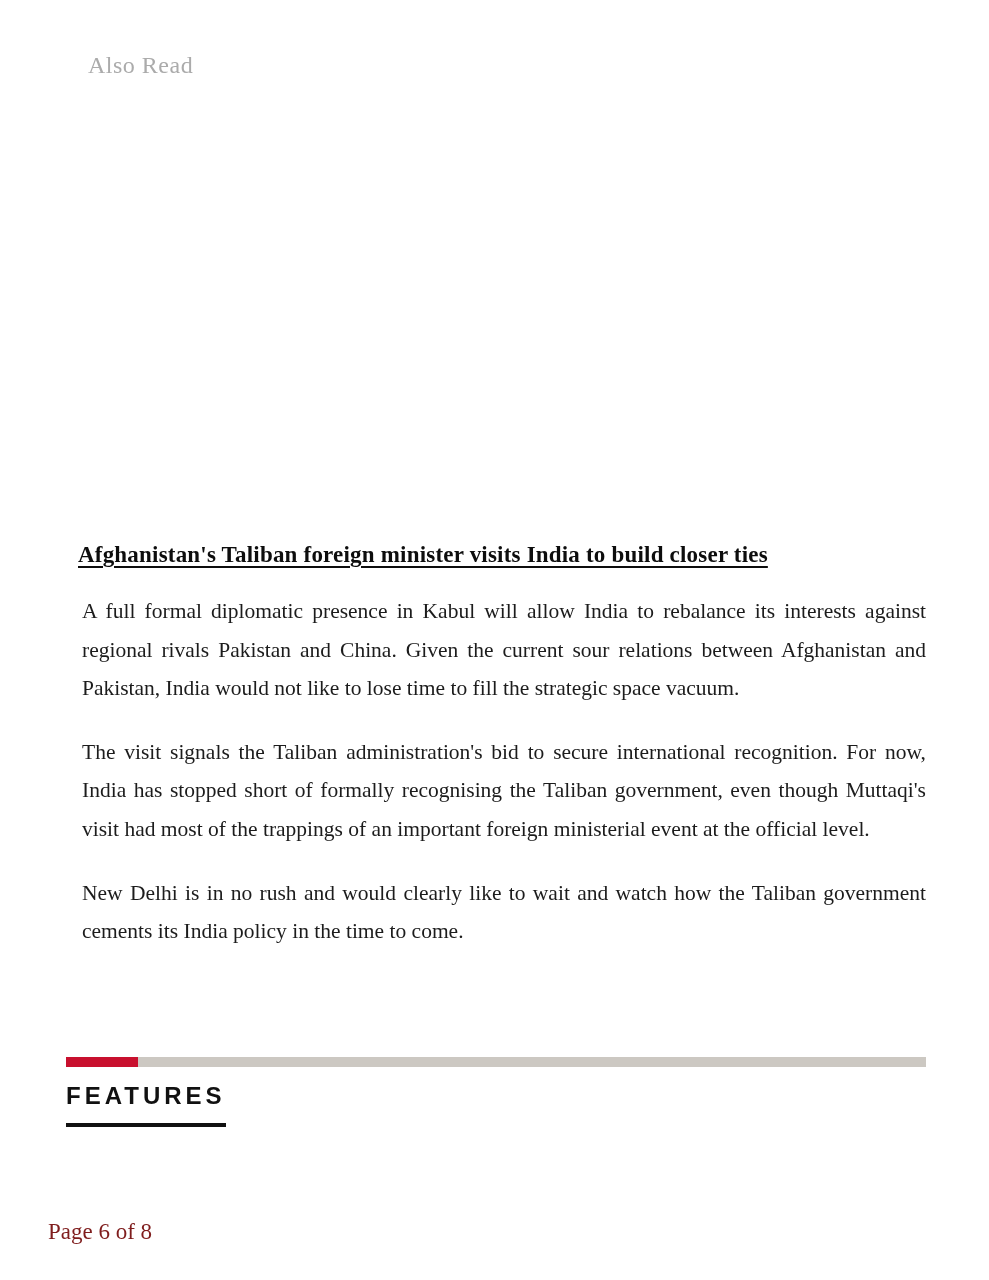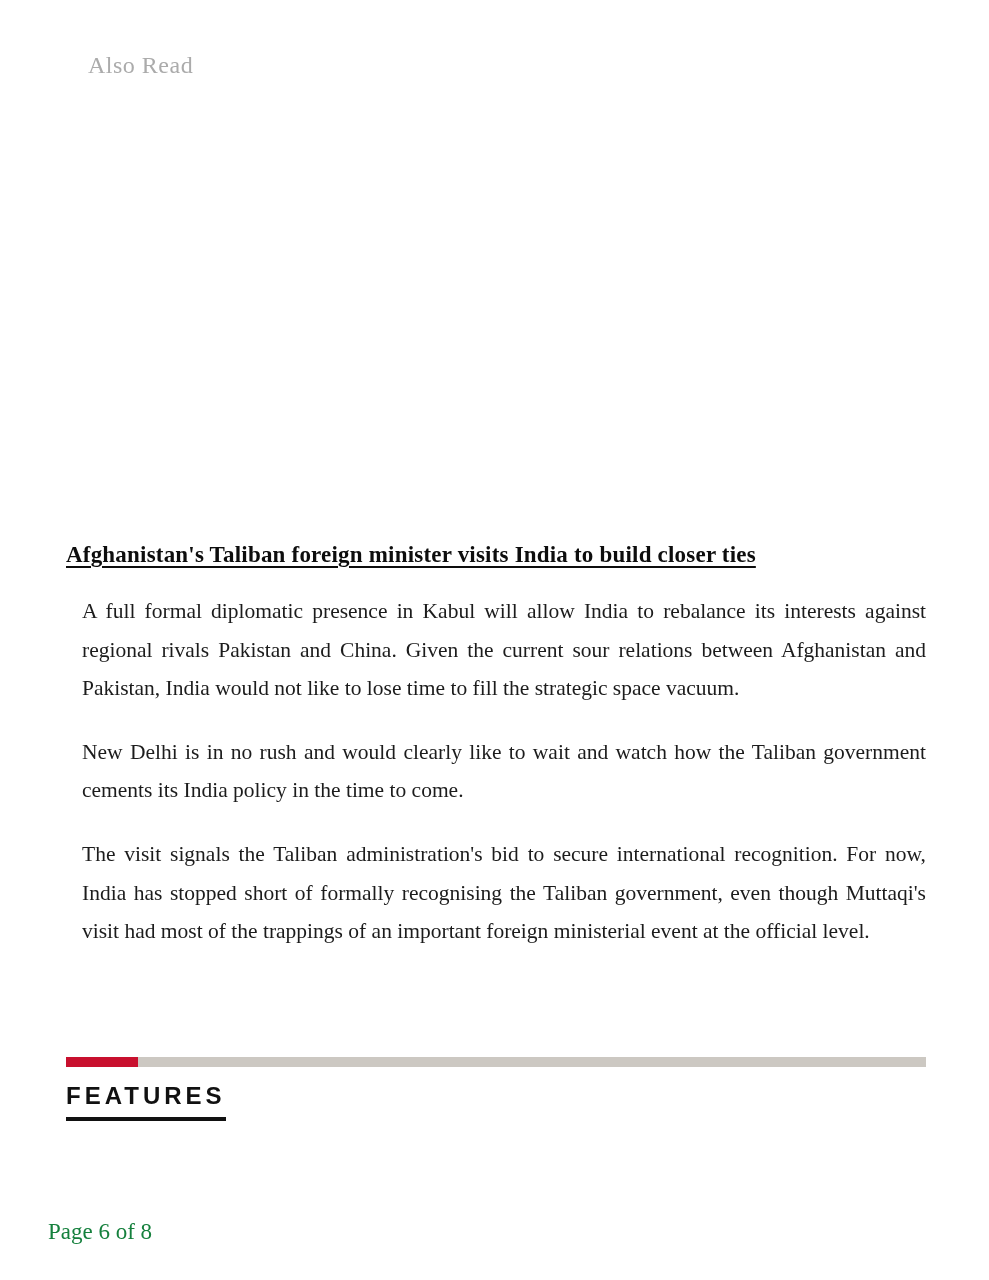--- a/index.html
+++ b/index.html
@@ -25,21 +25,21 @@
   .article {
     position: absolute;
     left: 66px;
     top: 542px;
     width: 860px;
   }
   .headline {
     font-size: 23px;
     font-weight: bold;
     color: #0d0d0d;
-    margin: 0 0 24px 0;
+    margin: 0 0 24px 12px;
     text-decoration: underline;
     text-decoration-thickness: 2px;
     text-underline-offset: 4px;
     letter-spacing: 0.2px;
     cursor: pointer;
   }
   .article p {
     font-size: 21.5px;
     line-height: 38.6px;
     color: #1c1c1c;
@@ -65,42 +65,42 @@
   .features-link {
     position: absolute;
     left: 66px;
     top: 1082px;
     font-family: "Liberation Sans", sans-serif;
     font-weight: bold;
     font-size: 24px;
     letter-spacing: 4px;
     color: #111111;
     border-bottom: 4px solid #111111;
-    padding-bottom: 7px;
+    padding-bottom: 13px;
     display: inline-block;
     cursor: pointer;
   }
   .page-indicator {
     position: absolute;
     left: 48px;
     top: 1219px;
     font-size: 23px;
-    color: #15803d;
+    color: #7f1d1d;
   }
 </style>
 </head>
 <body>
 
 <div class="also-read">Also Read</div>
 
 <div class="article">
   <h1 class="headline">Afghanistan's Taliban foreign minister visits India to build closer ties</h1>
   <p>A full formal diplomatic presence in Kabul will allow India to rebalance its interests against regional rivals Pakistan and China. Given the current sour relations between Afghanistan and Pakistan, India would not like to lose time to fill the strategic space vacuum.</p>
+  <p>The visit signals the Taliban administration's bid to secure international recognition. For now, India has stopped short of formally recognising the Taliban government, even though Muttaqi's visit had most of the trappings of an important foreign ministerial event at the official level.</p>
   <p>New Delhi is in no rush and would clearly like to wait and watch how the Taliban government cements its India policy in the time to come.</p>
-  <p>The visit signals the Taliban administration's bid to secure international recognition. For now, India has stopped short of formally recognising the Taliban government, even though Muttaqi's visit had most of the trappings of an important foreign ministerial event at the official level.</p>
 </div>
 
 <div class="divider">
   <span class="seg-red" style="background: rgb(200, 16, 46);"></span>
   <span class="seg-gray" style="background: rgb(204, 200, 194);"></span>
 </div>
 
 <div class="features-link">FEATURES</div>
 
 <div class="page-indicator">Page 6 of 8</div>

